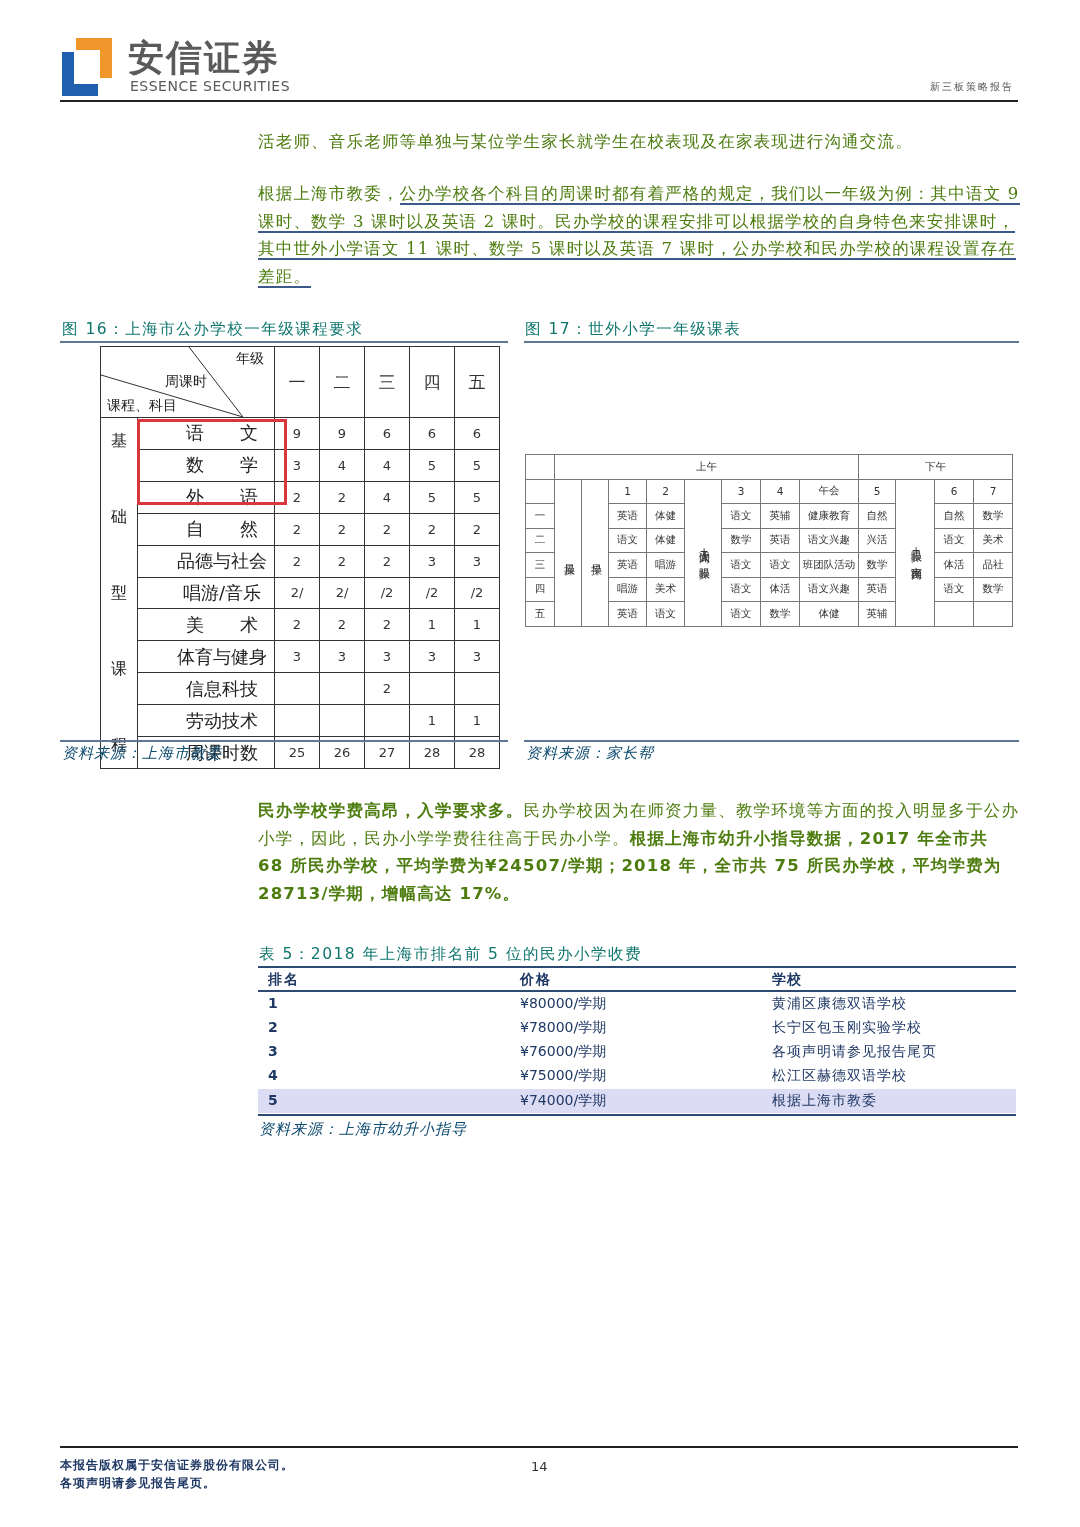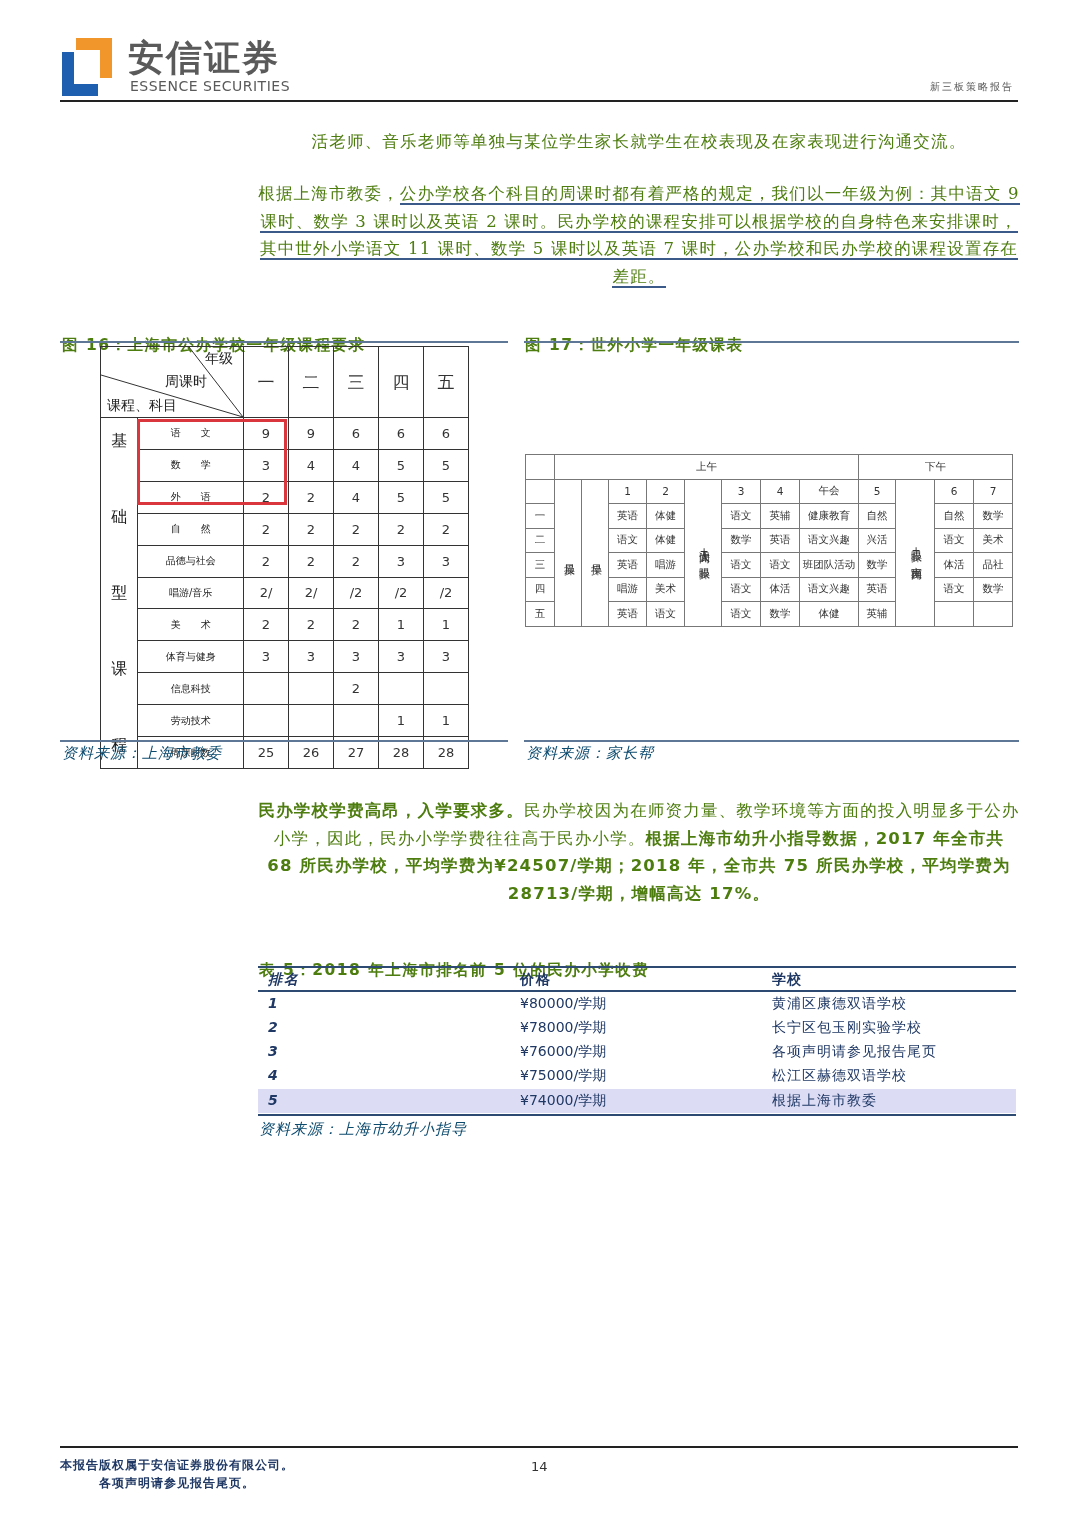--- a/index.html
+++ b/index.html
@@ -1,52 +1,52 @@
 <!DOCTYPE html>
 <html><head>
 <meta charset="utf-8">
 <style>
   html,body{margin:0;padding:0;background:#fff;}
   body{width:1080px;height:1527px;position:relative;overflow:hidden;font-family:"DejaVu Sans","Liberation Sans",sans-serif;color:#1f3864;}
-  .abs{position:absolute;text-align:center;}
+  .abs{position:absolute;}
   
   .logo-mark{left:62px;top:38px;width:50px;height:58px;}
   .logo-cn{left:128px;top:38px;font-size:36px;color:#5a5a5a;letter-spacing:2px;font-weight:bold;line-height:40px;}
   .logo-en{left:130px;top:78px;font-size:14px;color:#5a5a5a;letter-spacing:0.5px;line-height:16px;}
   .header-tag{right:66px;top:80px;font-size:10px;color:#555;font-family:"DejaVu Serif",serif;letter-spacing:2px;}
   .header-rule{left:60px;top:100px;width:958px;height:2px;background:#222;}
   
   .para{left:258px;width:762px;font-size:16.5px;line-height:27.5px;color:#4d7c0f;letter-spacing:1.2px;font-family:"DejaVu Serif",serif;}
   .para u{text-decoration:none;border-bottom:2px solid #3b5a8a;}
   .para b{font-family:"DejaVu Sans",sans-serif;}
   
-  .fig-caption{font-size:15.5px;font-weight:bold;color:#4d7c0f;letter-spacing:1.5px;margin-top:16px;}
+  .fig-caption{font-size:15.5px;font-weight:normal;color:#0f766e;letter-spacing:1.5px;}
   .fig-rule{height:2px;background:#5e7796;}
   .source{font-size:15px;font-style:italic;color:#0c4a6e;font-family:"DejaVu Serif",serif;letter-spacing:1px;}
   
   table{border-collapse:collapse;}
   .t16{position:absolute;left:100px;top:346px;font-family:"DejaVu Sans",sans-serif;color:#222;}
   .t16 td{border:1.5px solid #333;text-align:center;font-size:14px;height:27px;padding:0;}
-  .t16 .subj{font-size:10px;width:104px;}
+  .t16 .subj{font-size:18px;width:104px;padding-left:32px;}
   .t16 .num{width:44px;font-size:13px;color:#333;}
   .t16 .grp{width:36px;font-size:16px;line-height:46px;}
   .t16 .gh{font-size:17px;height:70px;}
   .redbox{position:absolute;left:137px;top:419px;width:150px;height:86px;border:3px solid #d9363e;box-sizing:border-box;}
   
   .t17{position:absolute;left:525px;top:454px;font-family:"DejaVu Sans",sans-serif;color:#333;}
   .t17 td{border:1.3px solid #777;text-align:center;font-size:10.5px;height:23.5px;padding:0;}
   .t17 .vert{writing-mode:vertical-rl;text-orientation:upright;font-size:11px;letter-spacing:1px;}
   
   .t5-rule-top{left:258px;top:966px;width:758px;height:2px;background:#2d4a73;}
   .t5-rule-head{left:258px;top:990px;width:758px;height:1.5px;background:#2d4a73;}
   .t5-rule-bot{left:258px;top:1114px;width:758px;height:2px;background:#2d4a73;}
   .t5{left:258px;width:758px;}
   .t5-row{position:absolute;left:0;width:758px;height:24px;font-size:14px;color:#1f3864;}
   .t5-row span{position:absolute;top:3px;}
-  .t5-row .c1{left:10px;font-weight:bold;font-style:italic;}
+  .t5-row .c1{left:10px;font-weight:bold;}
   .t5-row .c2{left:262px;}
   .t5-row .c3{left:514px;font-family:"DejaVu Serif",serif;letter-spacing:1px;}
   .t5-head span{font-weight:bold;font-family:"DejaVu Serif",serif;letter-spacing:2px;}
   .hl{background:#dcdcf5;}
   
   .footer-rule{left:60px;top:1446px;width:958px;height:1.5px;background:#222;}
   .footer-txt{left:60px;top:1456px;font-size:12px;line-height:18px;color:#1f3864;font-family:"DejaVu Serif",serif;letter-spacing:1px;font-weight:bold;}
   .page-num{left:531px;top:1459px;font-size:13px;color:#333;}
 </style>
 </head>

